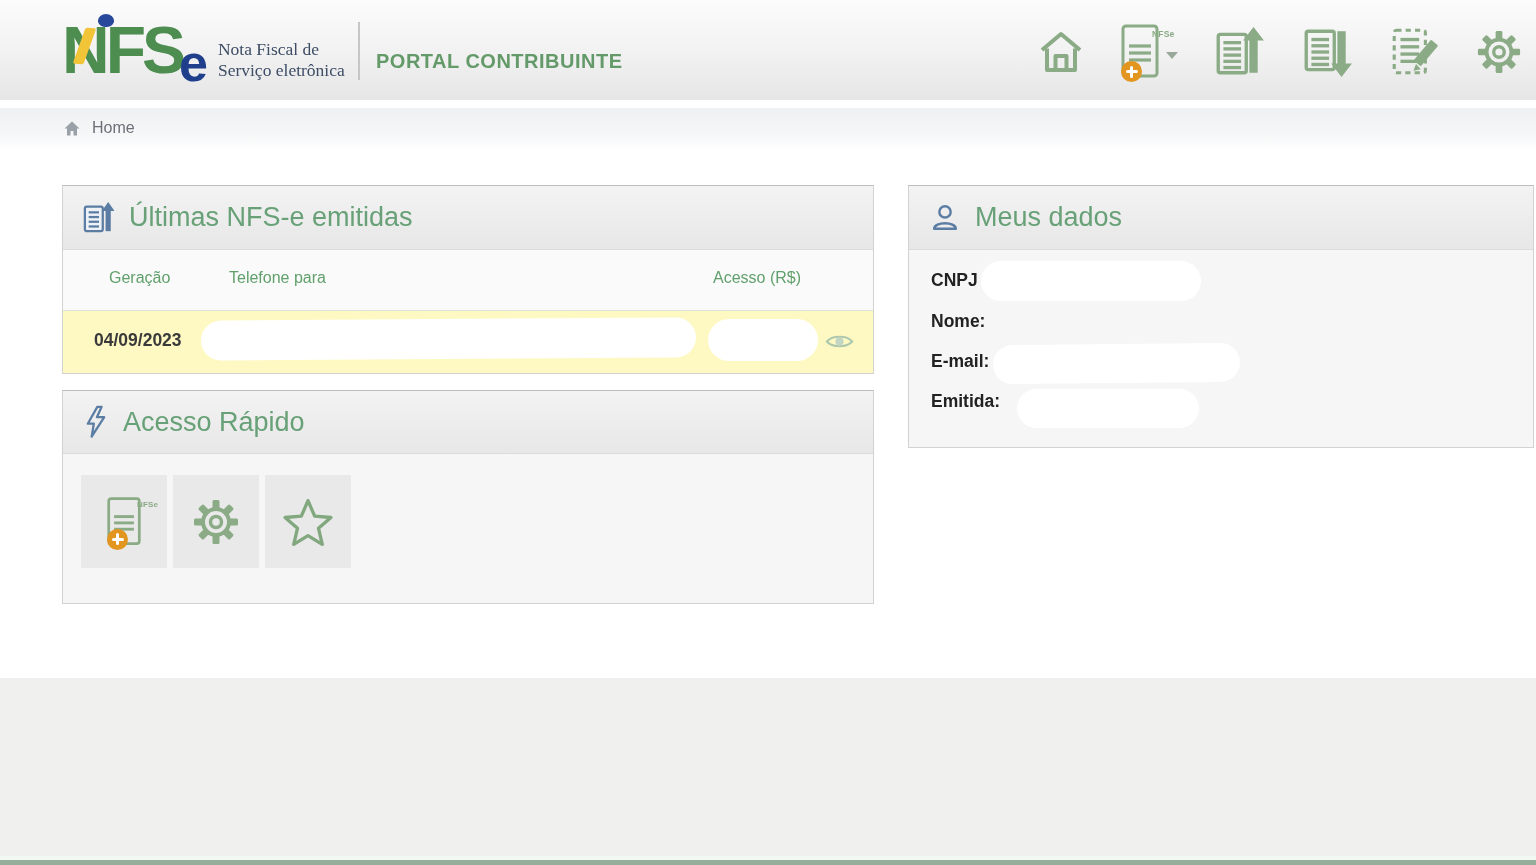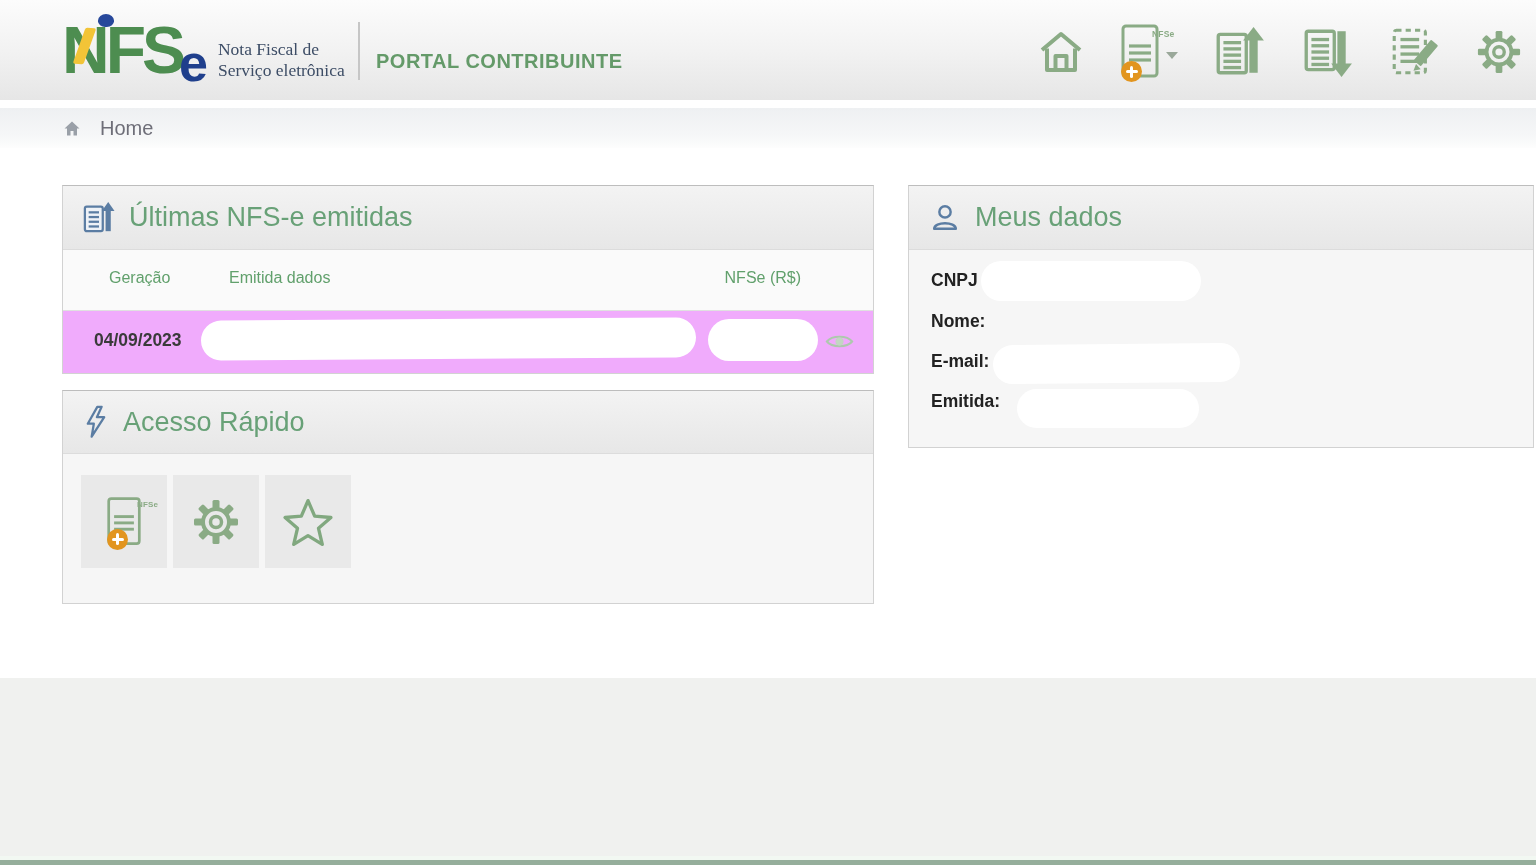--- a/index.html
+++ b/index.html
@@ -33,35 +33,35 @@
   .plus-badge::before, .plus-badge::after { content:""; position:absolute; background:#fff; border-radius:2px; }
   .plus-badge::before { left:4.5px; top:9px; width:12px; height:3px; }
   .plus-badge::after  { left:9px; top:4.5px; width:3px; height:12px; }
   .caret { width:0; height:0; border-left:6px solid transparent; border-right:6px solid transparent;
            border-top:7px solid #9aa89a; margin-left:6px; margin-top:6px; }
 
   
   .breadcrumb { position:absolute; left:0; top:107px; width:1536px; height:41px;
                 background:linear-gradient(#eef0f2 0%, #f6f7f8 70%, #fdfdfd 100%);
                 border-top:1px solid #fff; display:flex; align-items:center; padding-left:64px; }
-  .crumb-label { color:#6e6e78; font-size:20px; margin-left:20px; cursor:pointer; }
+  .crumb-label { color:#6e6e78; font-size:16px; margin-left:12px; cursor:pointer; }
 
   
   .card { position:absolute; background:#f6f6f6; border:1px solid #d2d2d2; border-top-color:#bdbdbd; }
   .card-header { height:64px; background:linear-gradient(#f3f3f3,#e7e7e7); border-bottom:1px solid #dcdcdc;
                  display:flex; align-items:center; padding-left:20px; }
   .card-title { color:#68a177; font-size:27px; margin-left:14px; }
 
   .card-ultimas { left:62px; top:185px; width:812px; height:189px; }
   .thead { position:relative; height:60px; background:#fafafa; }
   .th { position:absolute; top:19px; color:#61a06c; font-size:16px; }
   .th-geracao { left:46px; }
   .th-emitida { left:166px; }
   .th-valor   { right:72px; }
-  .trow { position:relative; height:63px; background:#f0abfc; border-top:1px solid #e0e0e0; }
+  .trow { position:relative; height:63px; background:#fef9c3; border-top:1px solid #e0e0e0; }
   .cell-date { position:absolute; left:31px; top:19px; font-size:17.5px; font-weight:bold; color:#3a3a3a; }
   .blob { position:absolute; background:#ffffff; border-radius:22px; }
   .blob-emitida { left:138px; top:8px; width:495px; height:40px; border-radius:24px; transform:rotate(-0.4deg); }
   .blob-valor   { left:645px; top:8px; width:110px; height:42px; }
   .eye-btn { position:absolute; left:762px; top:20px; cursor:pointer; }
 
   .card-acesso { left:62px; top:390px; width:812px; height:214px; }
   .card-acesso .card-header { height:63px; }
   .acesso-body { position:relative; height:150px; }
   .tile { position:absolute; top:21px; width:86px; height:93px; background:#e9e9e9;
@@ -225,22 +225,22 @@
         </g>
         <g fill="#5b7da3">
           <rect x="24" y="9" width="5.5" height="23"></rect>
           <path d="M20 10.5 L33.5 10.5 L26.8 1 Z"></path>
         </g>
       </svg>
       <span class="card-title">Últimas NFS-e emitidas</span>
     </div>
     <div class="thead">
       <span class="th th-geracao">Geração</span>
-      <span class="th th-emitida">Emitida dados</span>
-      <span class="th th-valor">NFSe (R$)</span>
+      <span class="th th-emitida">Telefone para</span>
+      <span class="th th-valor">Acesso (R$)</span>
     </div>
     <div class="trow">
       <span class="cell-date">04/09/2023</span>
       <div class="blob blob-emitida"></div>
       <div class="blob blob-valor"></div>
       <div class="eye-btn">
         <svg width="29" height="21" viewBox="0 0 30 20">
           <path d="M2 10 C7 3.5 23 3.5 28 10 C23 16.5 7 16.5 2 10 Z" fill="none" stroke="#aec8ae" stroke-width="2.2"></path>
           <circle cx="15" cy="10" r="4.2" fill="#c3d6c3"></circle>
         </svg>

